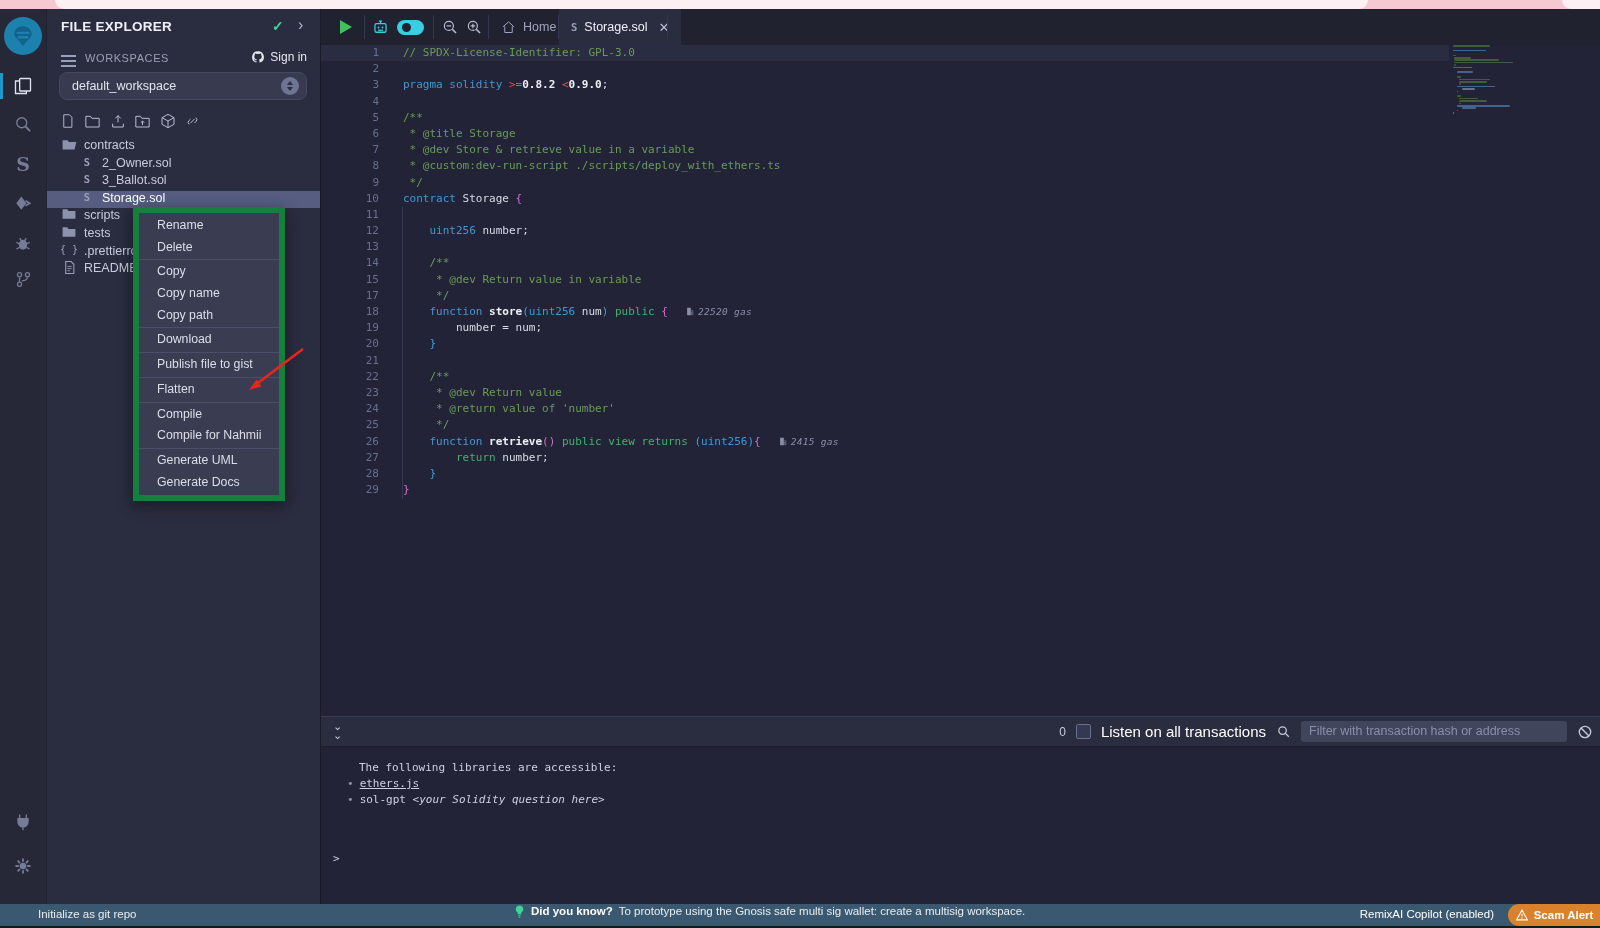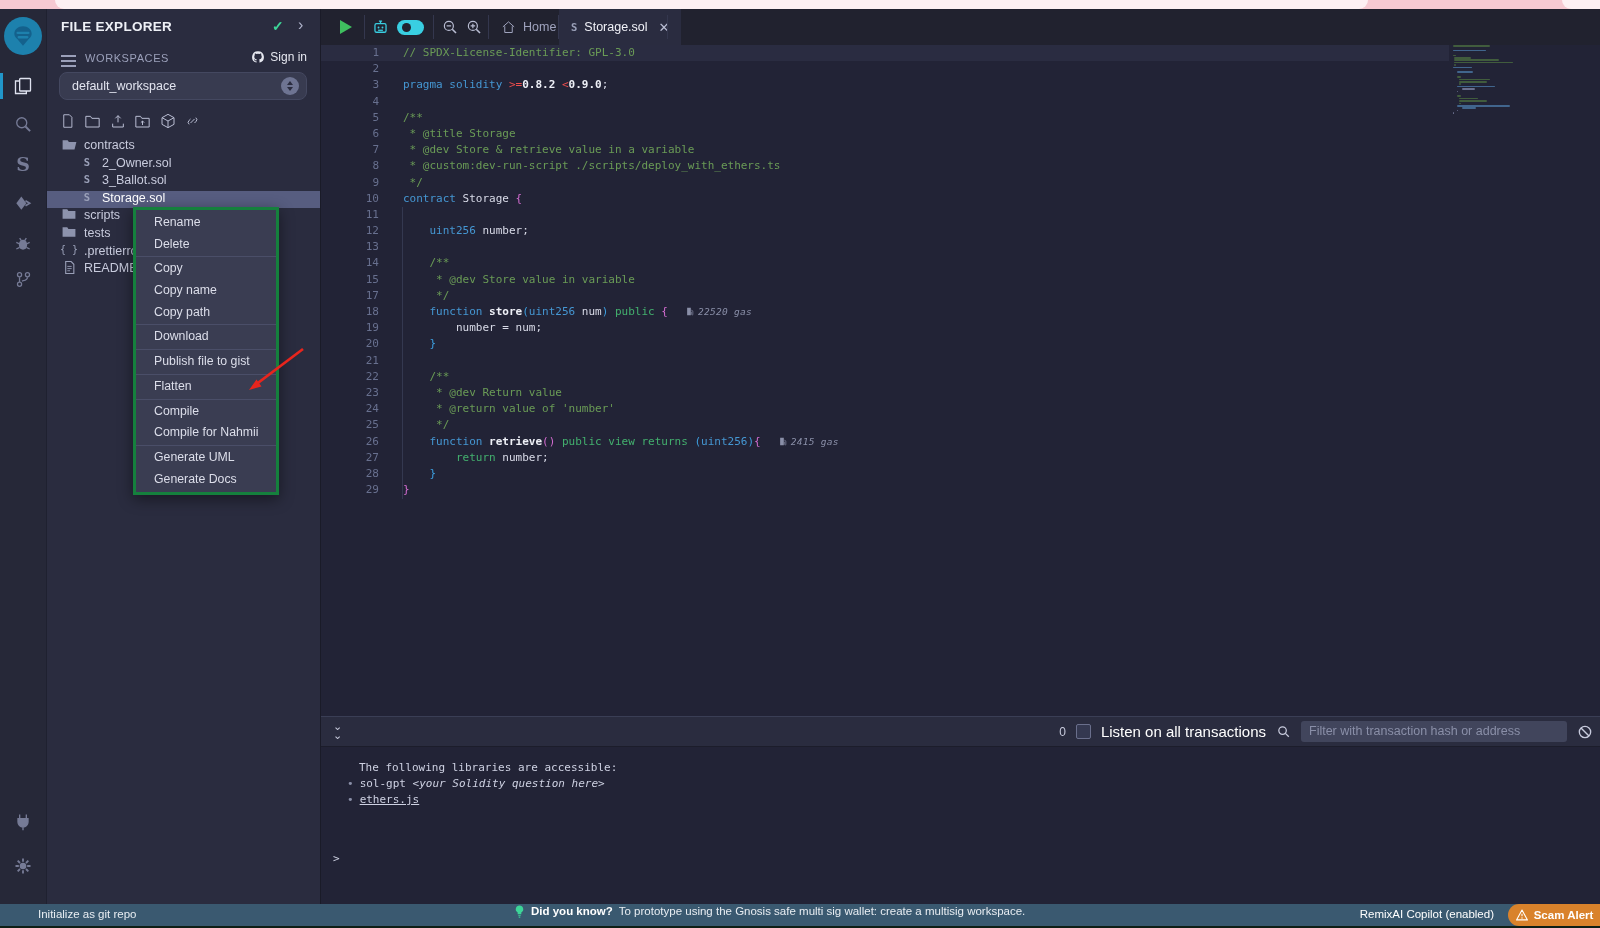--- a/index.html
+++ b/index.html
@@ -44,21 +44,21 @@
   .tree{position:absolute;left:0;top:129px;width:274px;}
   .tree-row{height:17.6px;display:flex;align-items:flex-start;font-size:12.5px;color:#c8cbdd;}
   .tree-row.sel{background:#575d80;color:#fff;}
   .tree-row .ticon{width:16px;margin-right:7px;display:flex;justify-content:center;flex:none;}
   .tree-row.d0{padding-left:14px;}
   .tree-row.d1{padding-left:32px;}
   .sol-glyph{font-family:"DejaVu Sans Mono",monospace;font-size:10.5px;font-weight:bold;color:#9aa0b8;}
   .br-glyph{font-family:"DejaVu Sans Mono",monospace;font-size:10px;color:#9aa0b8;}
 
   
-  .ctxmenu{position:absolute;left:133px;top:207px;width:140px;background:#3a3d52;border:3px solid #15803d;
+  .ctxmenu{position:absolute;left:133px;top:207px;width:140px;background:#3a3d52;border:6px solid #15803d;
     box-shadow:0 4px 14px rgba(0,0,0,.45);z-index:40;padding:2px 0;}
   .ctx-item{height:21.7px;line-height:21.7px;padding-left:18px;font-size:12.3px;color:#dcdeea;cursor:default;}
   .ctx-div{height:1px;background:#4a4e68;margin:1px 0;}
 
   
   .editorcol{position:absolute;left:320px;top:9px;width:1280px;height:895px;background:#222336;border-left:1px solid #1a1b28;}
   .edtoolbar{position:absolute;left:0;top:0;width:1280px;height:36px;background:#21222f;}
   .sep{position:absolute;top:6px;width:1px;height:24px;background:#34374e;}
   .play-btn{position:absolute;left:19px;top:11px;width:0;height:0;border-top:7px solid transparent;
     border-bottom:7px solid transparent;border-left:12px solid #3fbf5f;}
@@ -383,21 +383,21 @@
         <div class="code-line"><span class="ln">5</span><span class="ct"><span class="tk-c">/**</span></span></div>
         <div class="code-line"><span class="ln">6</span><span class="ct"><span class="tk-c"> * @title Storage</span></span></div>
         <div class="code-line"><span class="ln">7</span><span class="ct"><span class="tk-c"> * @dev Store &amp; retrieve value in a variable</span></span></div>
         <div class="code-line"><span class="ln">8</span><span class="ct"><span class="tk-c"> * @custom:dev-run-script ./scripts/deploy_with_ethers.ts</span></span></div>
         <div class="code-line"><span class="ln">9</span><span class="ct"><span class="tk-c"> */</span></span></div>
         <div class="code-line"><span class="ln">10</span><span class="ct"><span class="tk-k">contract </span><span class="tk-w">Storage </span><span class="tk-pk">{</span></span></div>
         <div class="code-line"><span class="ln">11</span><span class="ct"></span></div>
         <div class="code-line"><span class="ln">12</span><span class="ct"><span class="tk-w">    </span><span class="tk-k">uint256</span><span class="tk-w"> number;</span></span></div>
         <div class="code-line"><span class="ln">13</span><span class="ct"></span></div>
         <div class="code-line"><span class="ln">14</span><span class="ct"><span class="tk-c">    /**</span></span></div>
-        <div class="code-line"><span class="ln">15</span><span class="ct"><span class="tk-c">     * @dev Store value in variable</span></span></div>
+        <div class="code-line"><span class="ln">15</span><span class="ct"><span class="tk-c">     * @dev Return value in variable</span></span></div>
         <div class="code-line"><span class="ln">17</span><span class="ct"><span class="tk-c">     */</span></span></div>
         <div class="code-line"><span class="ln">18</span><span class="ct"><span class="tk-w">    </span><span class="tk-k">function </span><span class="tk-wb">store</span><span class="tk-bl">(</span><span class="tk-k">uint256</span><span class="tk-w"> num</span><span class="tk-bl">)</span><span class="tk-w"> </span><span class="tk-g">public</span><span class="tk-w"> </span><span class="tk-pk">{</span><span class="gas"><svg width="8" height="9" viewBox="0 0 18 22">
                 <path fill="#8a8fa8" d="M2 2h9v18H2zM4 4h5v5H4z"></path>
                 <path fill="none" stroke="#8a8fa8" stroke-width="1.6" d="M12 8h2l2 2v8a1.5 1.5 0 0 1-3 0v-6h-1"></path>
               </svg>22520 gas</span></span></div>
         <div class="code-line"><span class="ln">19</span><span class="ct"><span class="tk-w">        number = num;</span></span></div>
         <div class="code-line"><span class="ln">20</span><span class="ct"><span class="tk-w">    </span><span class="tk-bl">}</span></span></div>
         <div class="code-line"><span class="ln">21</span><span class="ct"></span></div>
         <div class="code-line"><span class="ln">22</span><span class="ct"><span class="tk-c">    /**</span></span></div>
         <div class="code-line"><span class="ln">23</span><span class="ct"><span class="tk-c">     * @dev Return value</span></span></div>
@@ -451,22 +451,22 @@
           </svg>
         <div class="t-input">Filter with transaction hash or address</div>
         <svg width="16" height="16" viewBox="0 0 24 24" style="stroke:#c8cbdd;fill:none;stroke-width:2;">
             <circle cx="12" cy="12" r="8.5"></circle>
             <path d="M6 6l12 12"></path>
           </svg>
       </div>
     </div>
     <div class="termout">
         <div class="t-line">The following libraries are accessible:</div>
+        <div class="t-bullet"><span class="b">•</span><span class="t-link">ethers.js</span></div>
         <div class="t-bullet"><span class="b">•</span><span>sol-gpt </span><span class="t-it">&lt;your Solidity question here&gt;</span></div>
-        <div class="t-bullet"><span class="b">•</span><span class="t-link">ethers.js</span></div>
         <div class="t-line" style="height: 16px;"></div>
         <div class="t-prompt">&gt;</div>
       </div>
   </div>
 
   <div class="statusbar">
     <span class="sb-left">Initialize as git repo</span>
     <span class="sb-tip">
       <svg width="11" height="13" viewBox="0 0 24 28">
           <path fill="#3dd598" d="M12 1a8 8 0 0 0-4 15v4h8v-4a8 8 0 0 0-4-15z"></path>

